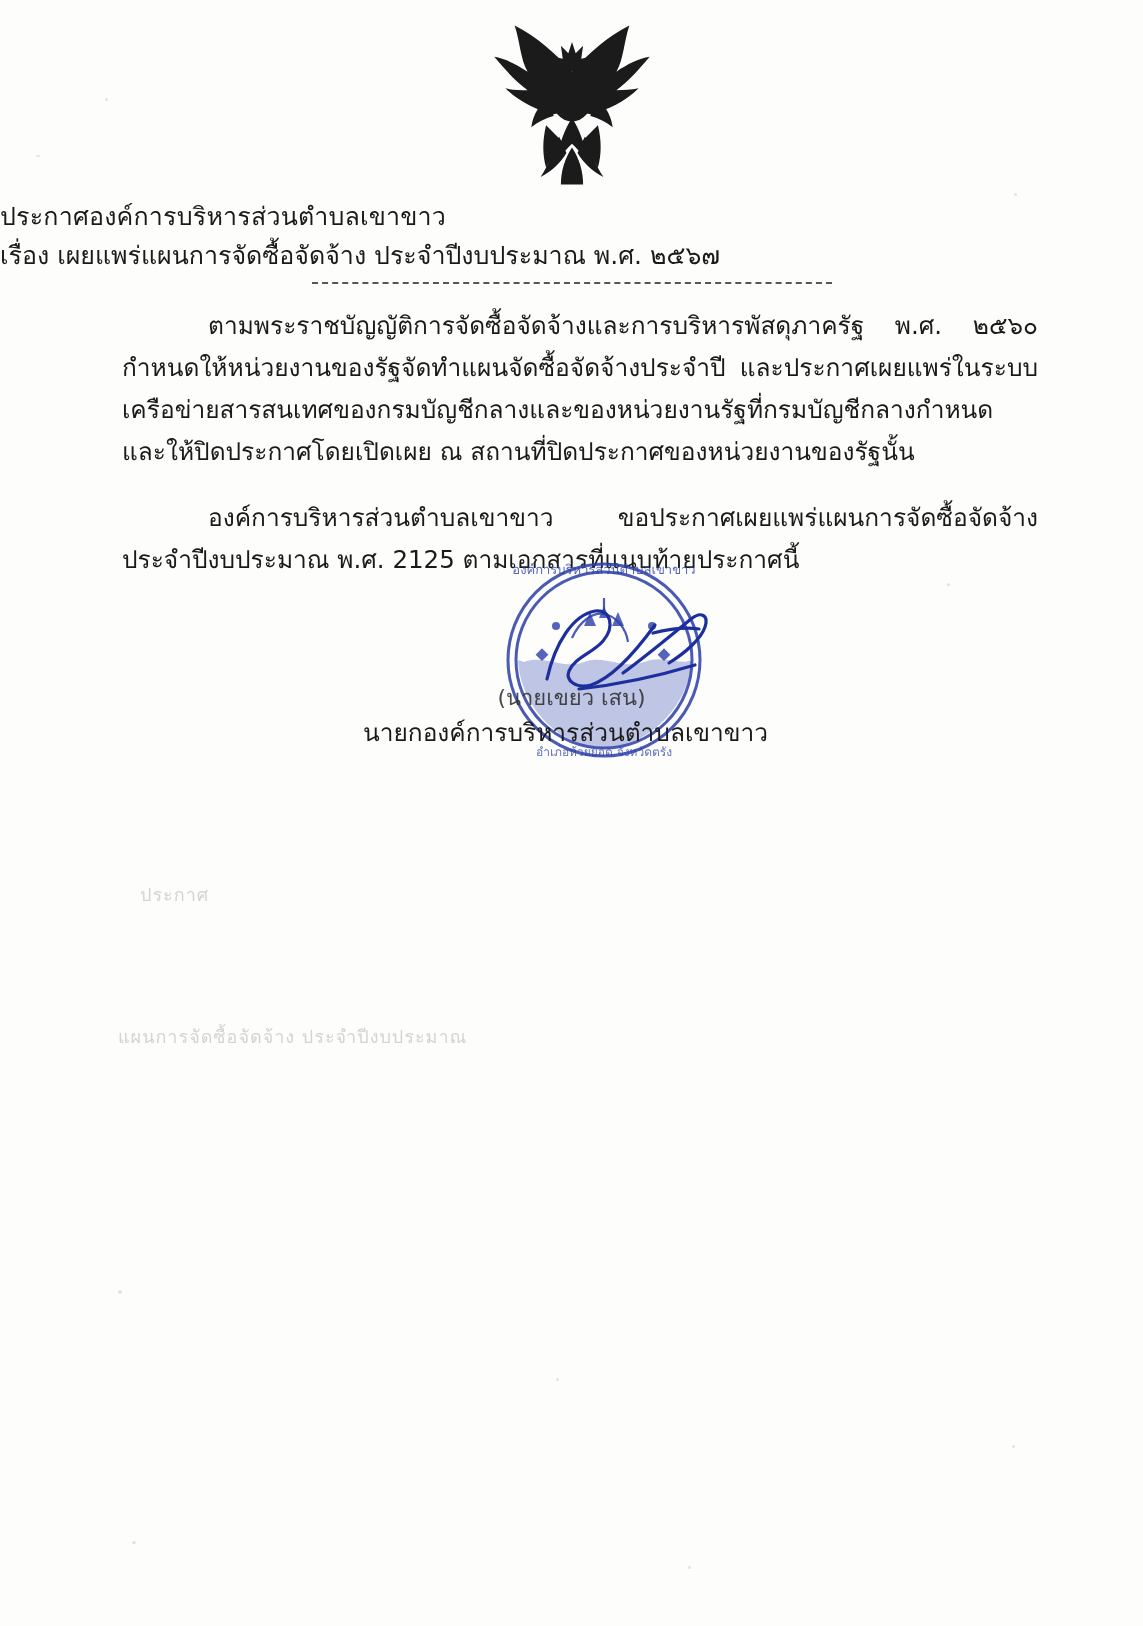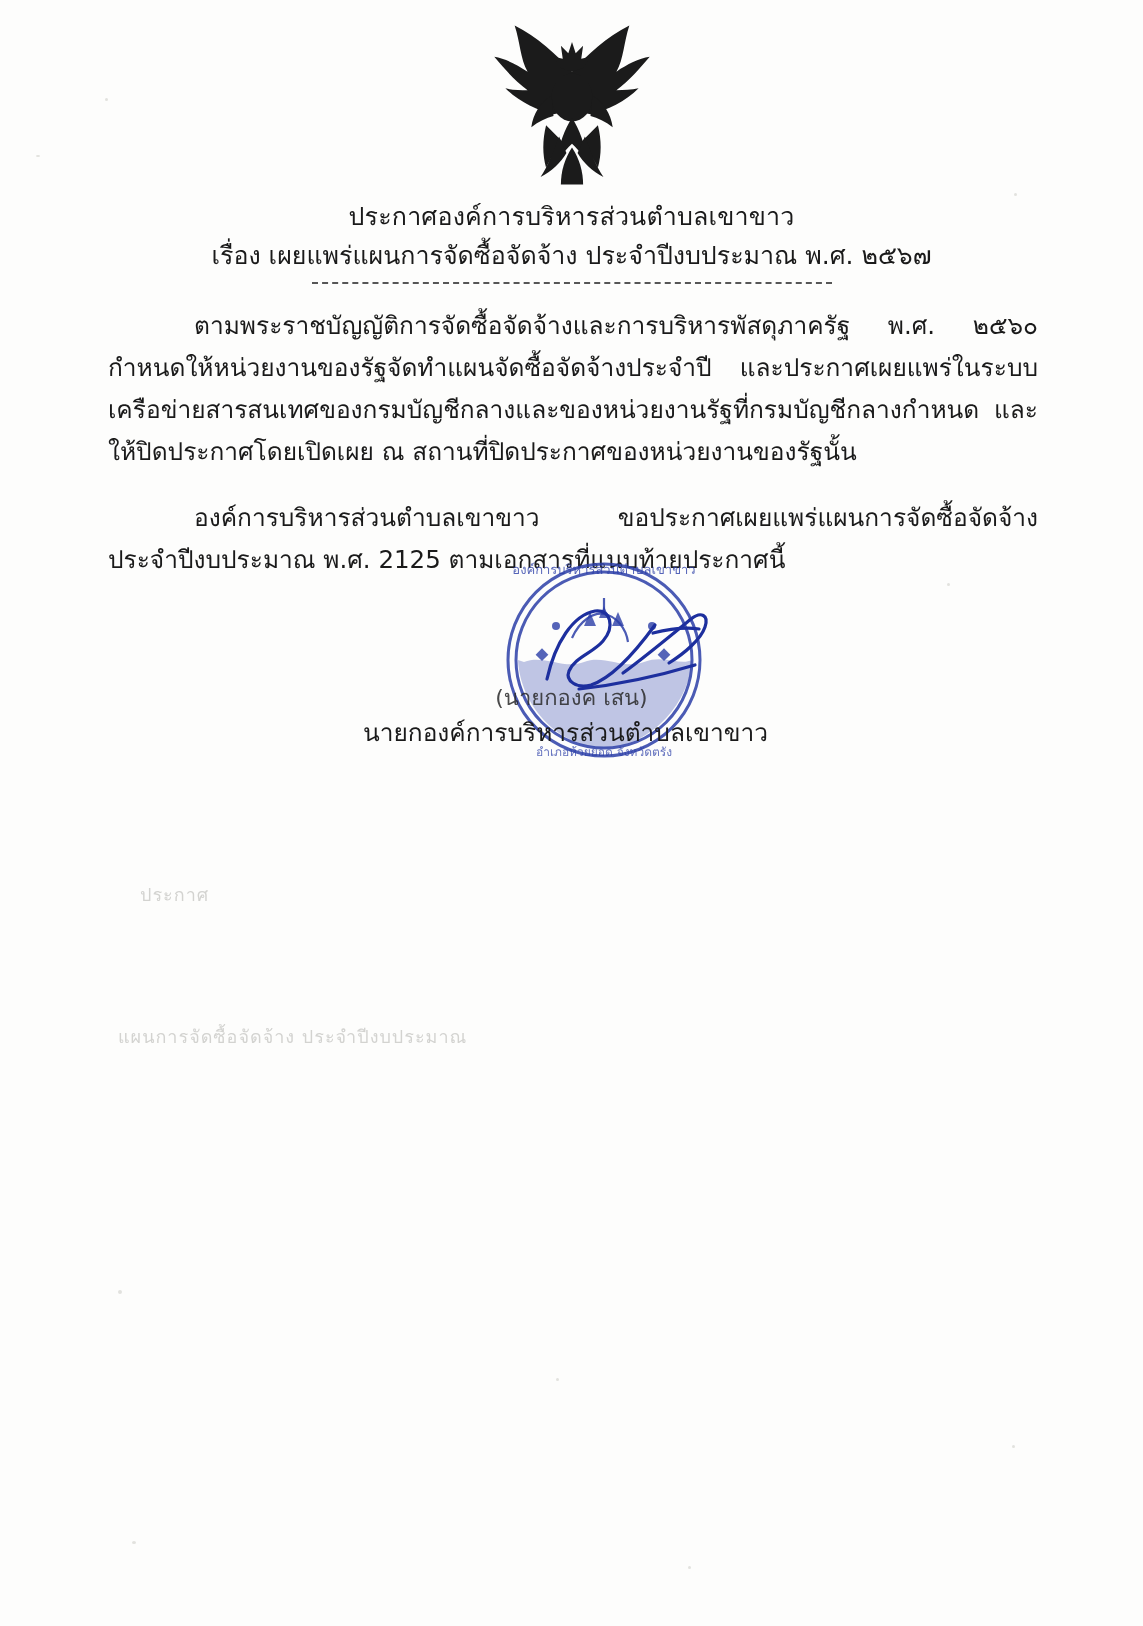--- a/index.html
+++ b/index.html
@@ -40,21 +40,20 @@
     width: 190px;
     height: 185px;
   }
 
   
   .head-block {
     position: absolute;
     top: 198px;
     left: 0;
     right: 0;
-    text-align: center;
   }
   .head-line1 {
     font-size: 25px;
     line-height: 38px;
     letter-spacing: .2px;
   }
   .head-line2 {
     font-size: 25px;
     line-height: 40px;
   }
@@ -71,21 +70,21 @@
     position: absolute;
     top: 305px;
     left: 108px;
     width: 930px;
   }
   .para {
     font-size: 24.5px;
     line-height: 42px;
     text-align: justify;
     text-justify: inter-word;
-    margin: 0 0 0 0;
+    margin: 0 0 0 14px;
   }
   .para + .para {
     margin-top: 24px;
   }
   .indent {
     display: inline-block;
     width: 86px;
   }
 
   
@@ -230,19 +229,19 @@
     <svg class="signature" viewBox="0 0 230 130">
       <g fill="none" stroke="#1d2f9e" stroke-width="3.2" stroke-linecap="round">
         <path d="M28 94 C36 58 54 30 76 26 C92 24 96 42 84 56 C74 68 56 72 50 86 C46 96 58 104 72 100 C96 92 120 62 136 40"></path>
         <path d="M104 88 C126 72 150 52 172 34 C182 26 190 30 186 42 C182 54 166 68 150 78"></path>
         <path d="M60 104 C96 100 136 92 176 80"></path>
         <path d="M134 48 C150 44 166 42 180 44"></path>
       </g>
     </svg>
   </div>
 
-  <div class="sign-name">(นายกองค  เสน)</div>
+  <div class="sign-name">(นายเขยว  เสน)</div>
   <div class="sign-title">นายกองค์การบริหารส่วนตำบลเขาขาว</div>
 
   <div class="ghost" style="left:140px;top:880px;">ประกาศ</div>
   <div class="ghost" style="left:118px;top:1022px;">แผนการจัดซื้อจัดจ้าง ประจำปีงบประมาณ</div>
 
 </div>
 
 </body></html>

